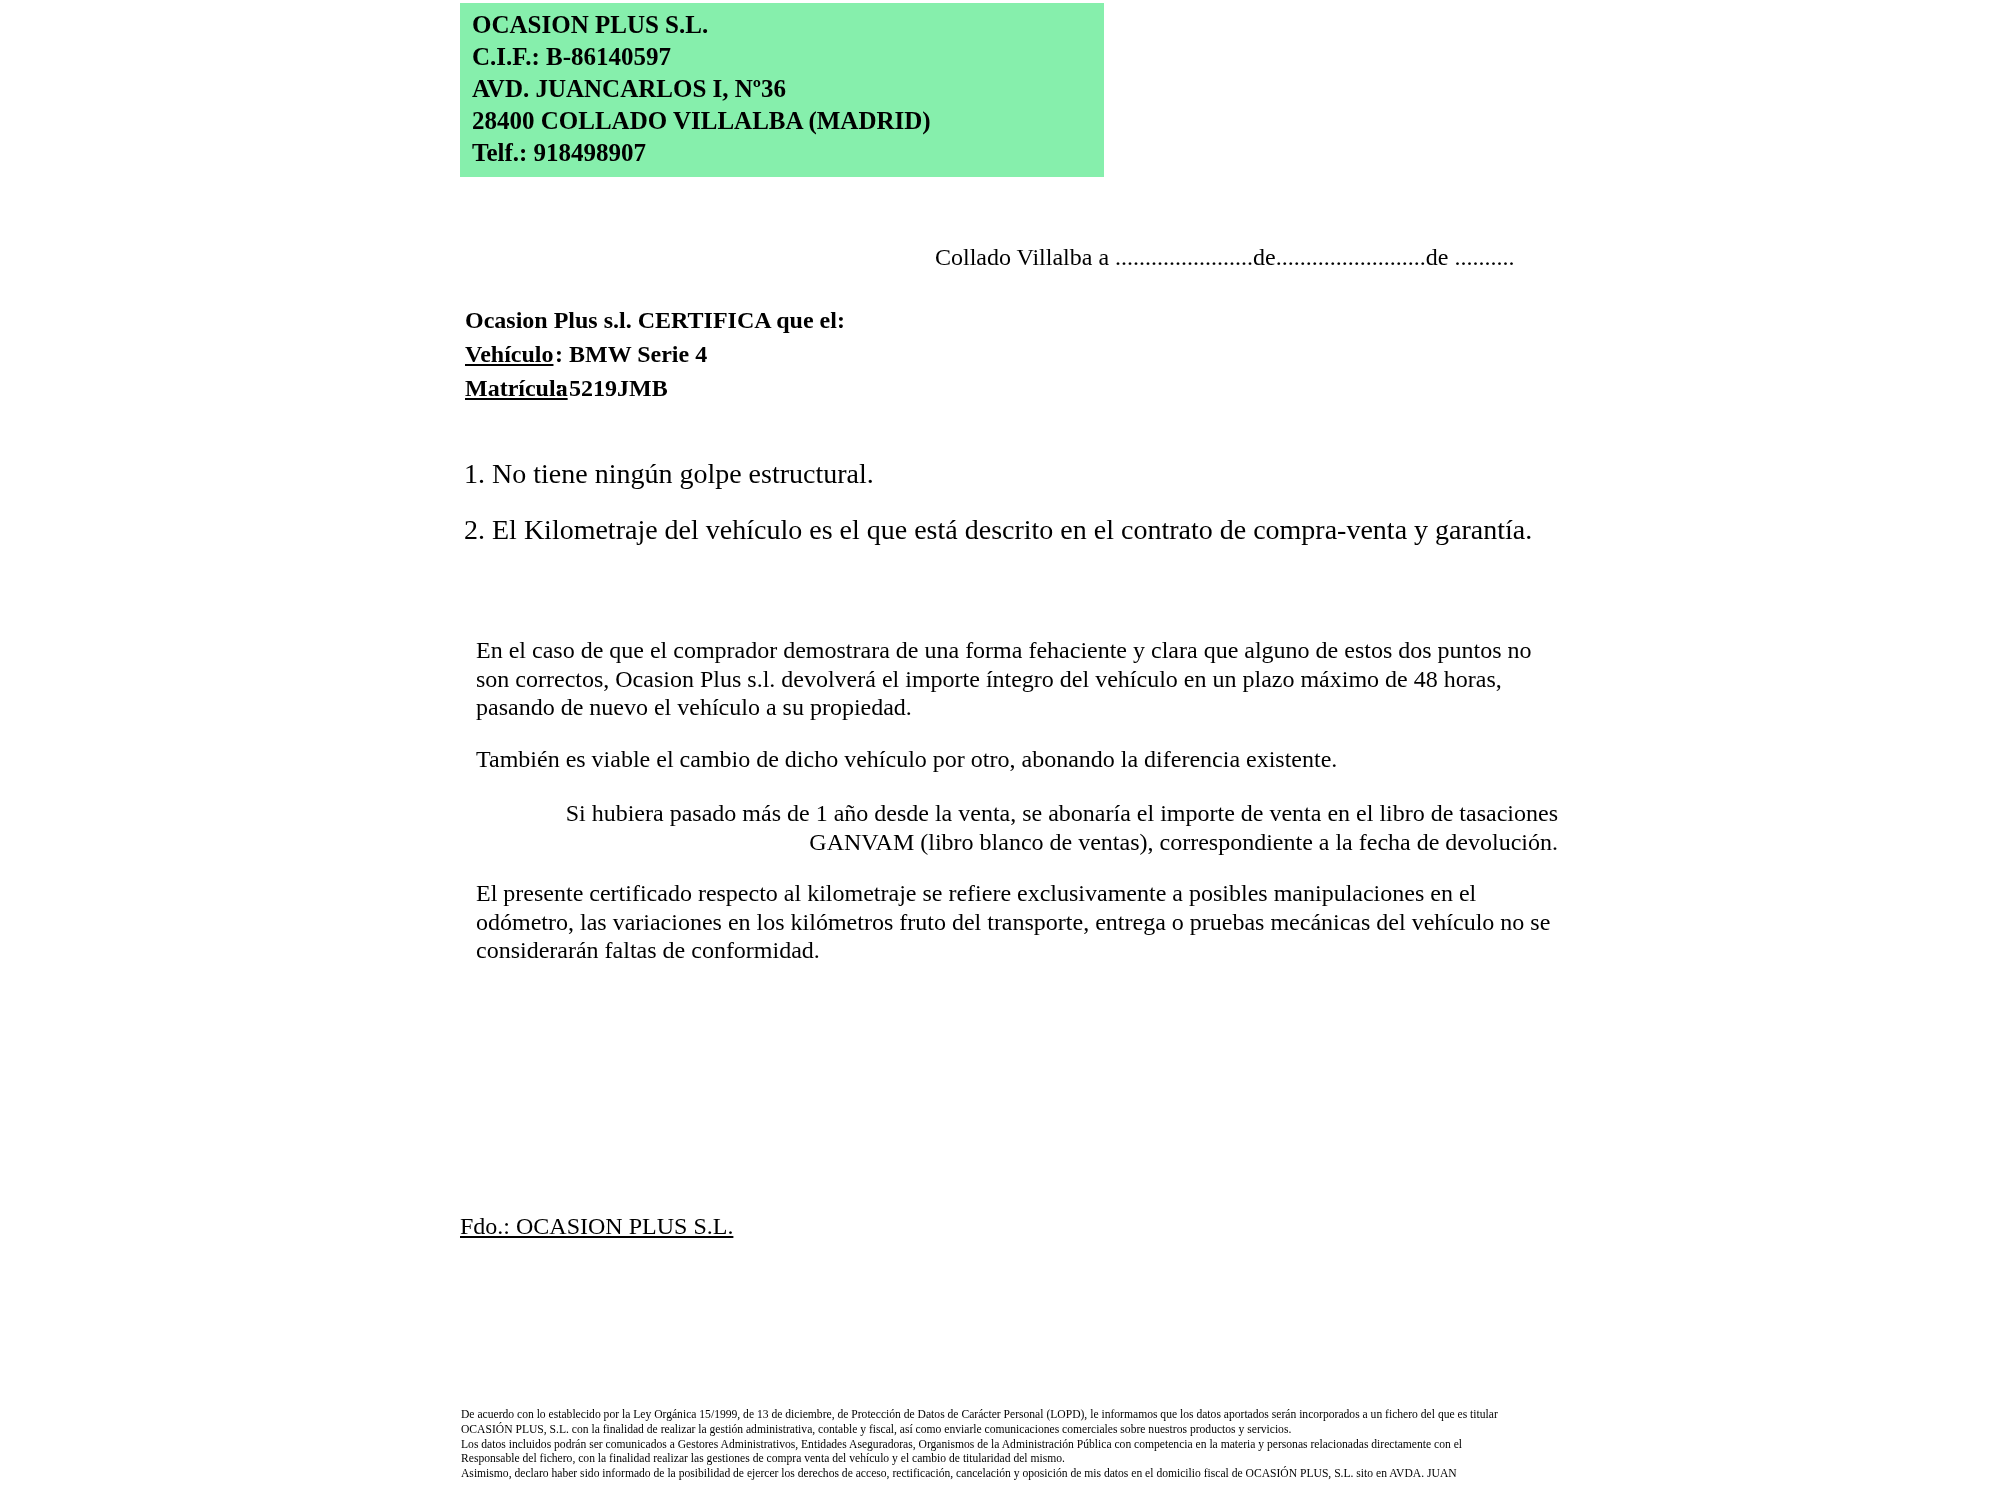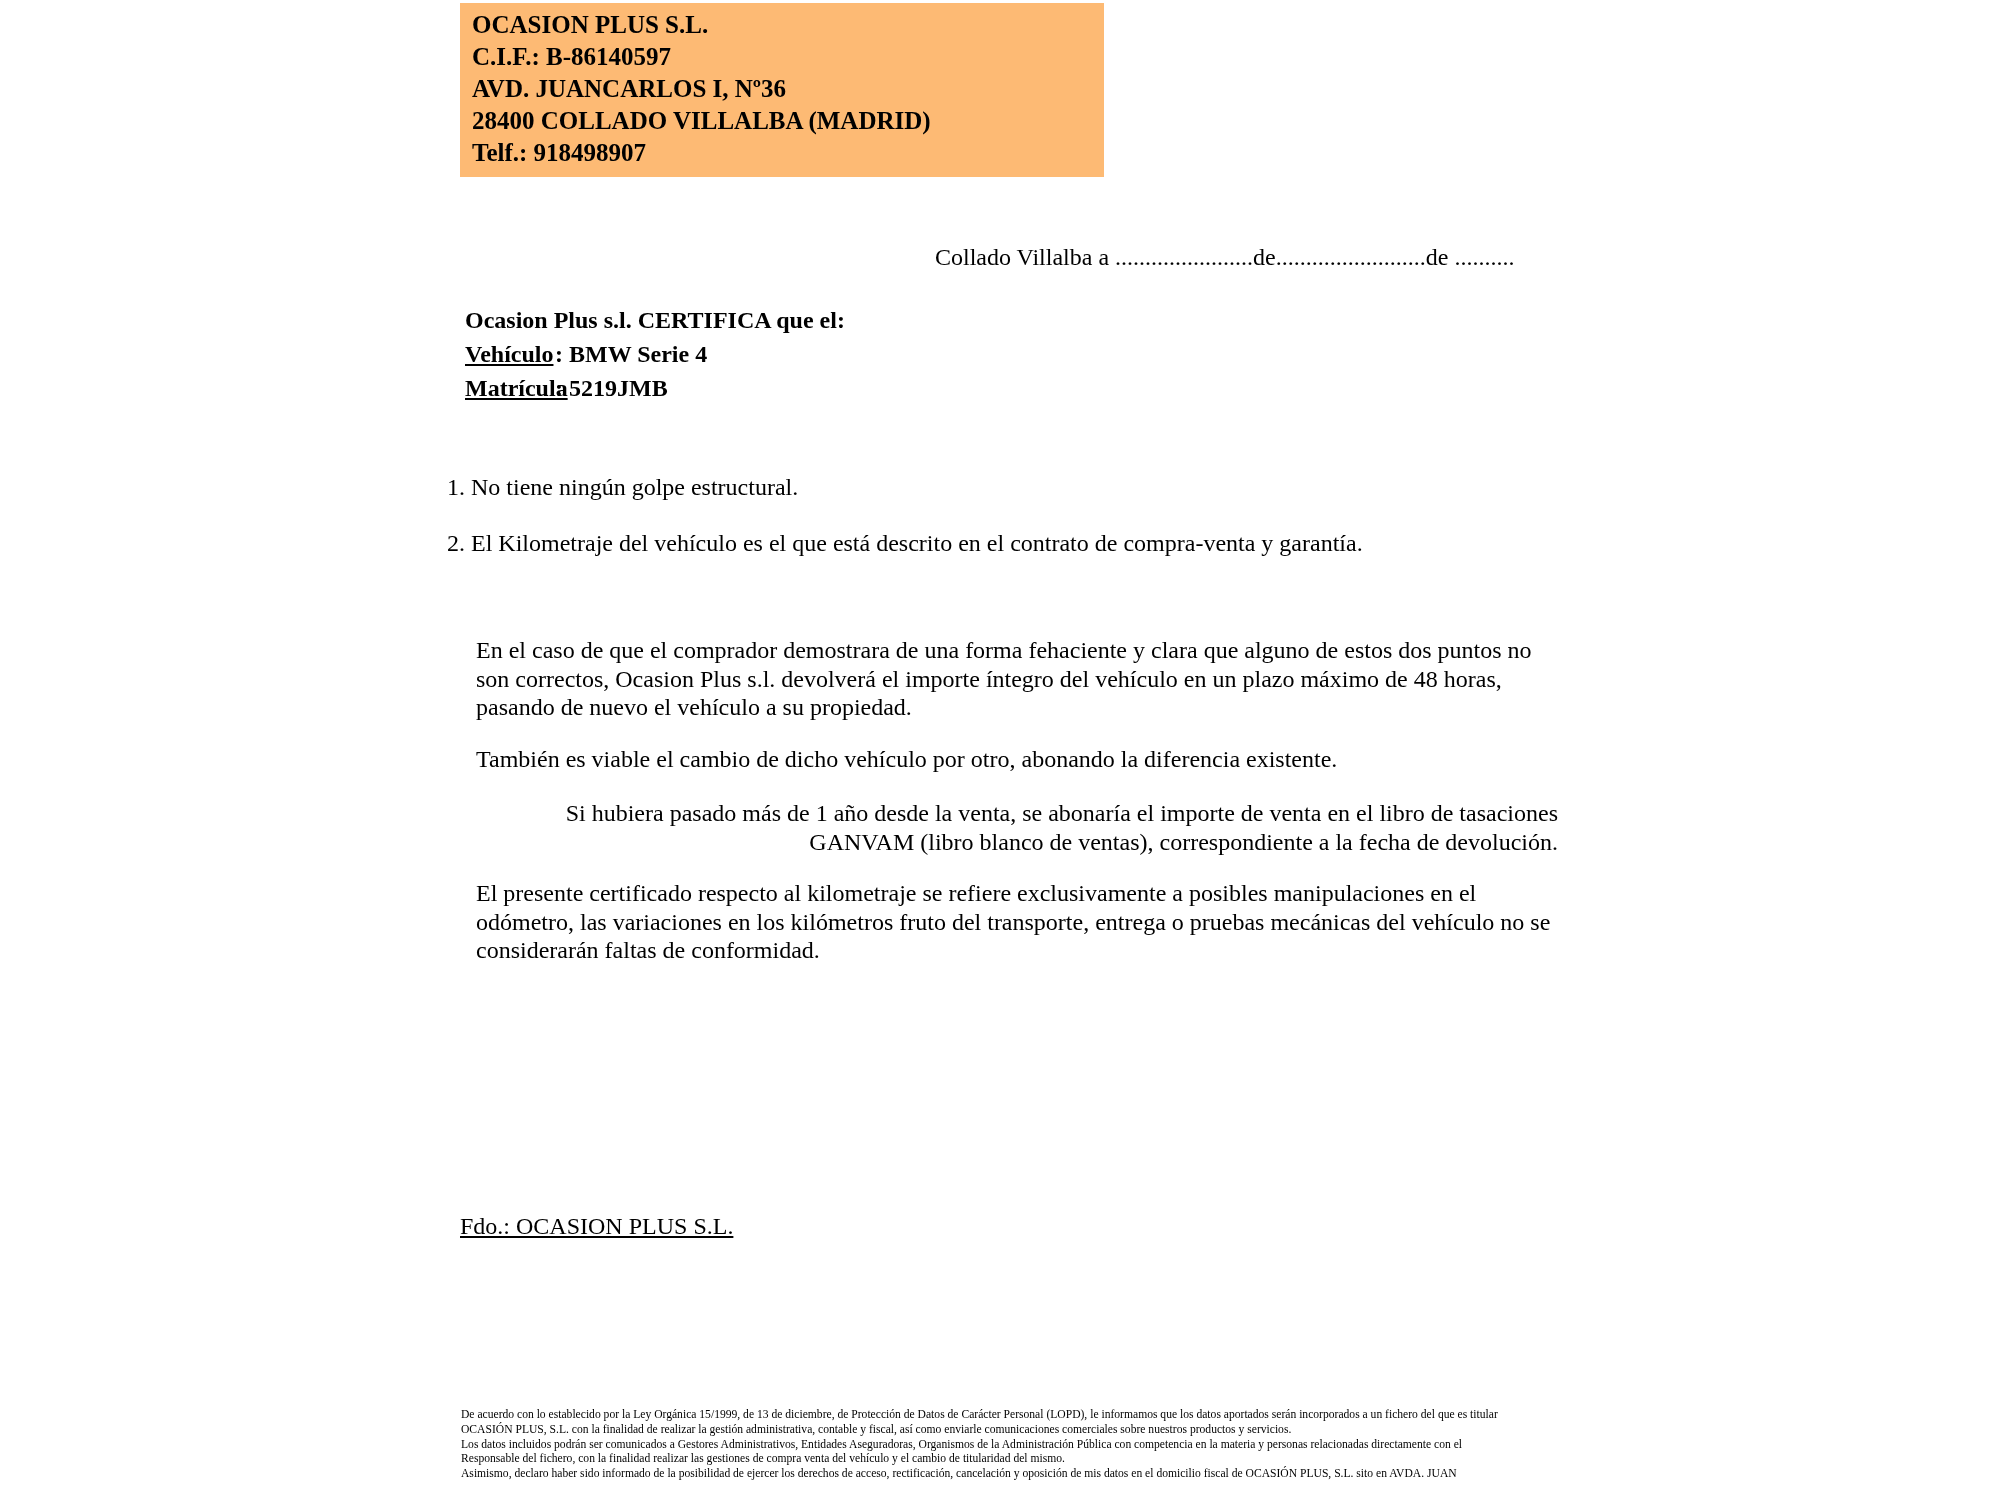--- a/index.html
+++ b/index.html
@@ -44,24 +44,23 @@
     white-space: nowrap;
     font-weight: bold;
   }
   .kv-label {
     display: inline-block;
     width: 90px;
     text-decoration: underline;
   }
   .point {
     position: absolute;
-    left: 447px;
-    font-size: 24px;
+    left: 464px;
+    font-size: 28px;
     white-space: nowrap;
-    margin-top: 16px;
   }
   .point-1 { top: 458px; }
   .point-2 { top: 514px; }
   .para {
     position: absolute;
     left: 460px;
     width: 1082px;
     margin: 16px;
     font-size: 24px;
     line-height: 28.5px;
@@ -89,21 +88,21 @@
   }
   .legal div {
     white-space: nowrap;
   }
 </style>
 </head>
 <body>
 
 <div class="page">
 
-  <div class="header-block" style="background: #fdba74;">
+  <div class="header-block" style="background: #86efac;">
     <div>OCASION PLUS S.L.</div>
     <div>C.I.F.: B-86140597</div>
     <div>AVD. JUANCARLOS I, Nº36</div>
     <div>28400 COLLADO VILLALBA (MADRID)</div>
     <div>Telf.: 918498907</div>
   </div>
 
   <div class="date-line">Collado Villalba a .......................de.........................de ..........</div>
 
   <div class="certify">

